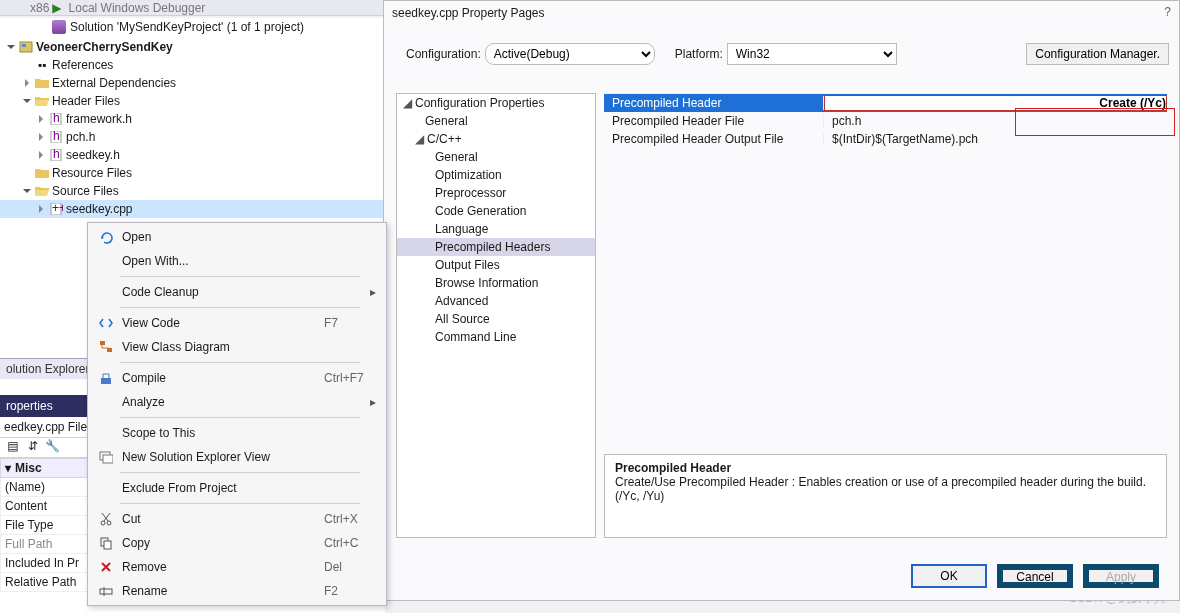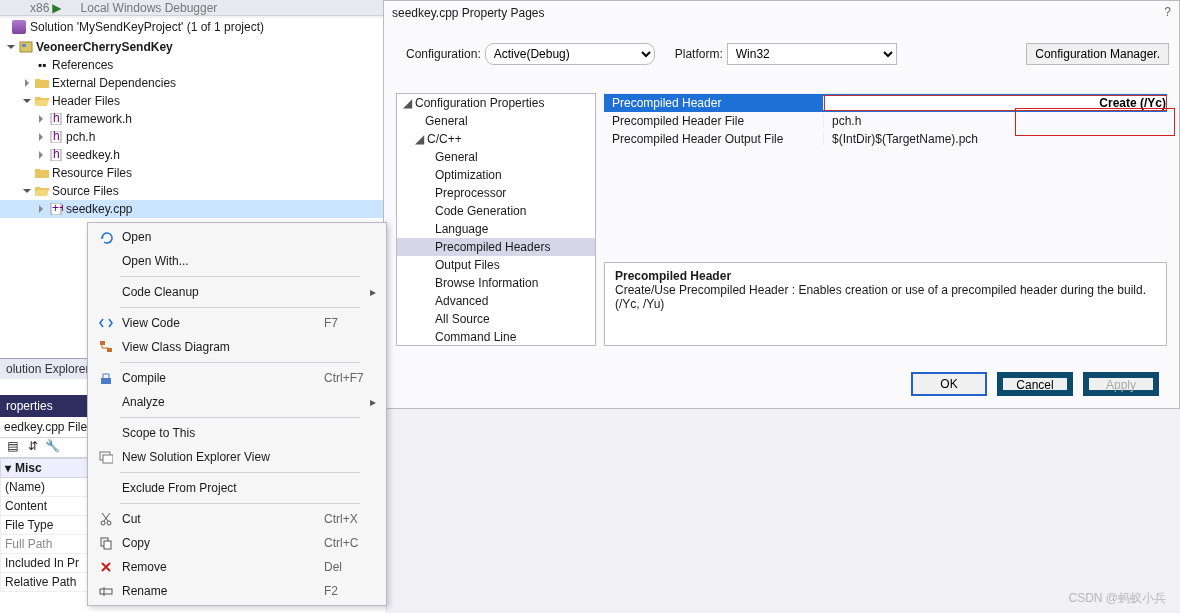--- a/index.html
+++ b/index.html
@@ -1,24 +1,24 @@
 <!DOCTYPE html>
 <html><head>
 <meta charset="utf-8">
 <style>
 * { box-sizing: border-box; margin: 0; padding: 0; font-family: "Segoe UI", Tahoma, sans-serif; font-size: 12px; }
 body { width: 1180px; height: 613px; background: #f0f0f5; overflow: hidden; position: relative; color: #1a1a1a; }
 
 .top-bar { position: absolute; top: 0; left: 0; right: 0; height: 16px; background: #e8e8f0; border-bottom: 1px solid #d0d0d8; display: flex; align-items: center; padding: 0 30px; color: #777; }
 .top-bar .arrow { color: #2a7a2a; margin: 0 3px; }
-.top-bar .label { margin-left: 16px; }
+.top-bar .label { margin-left: 4px; }
 .top-bar .right { margin-left: auto; }
 
 .solexp { position: absolute; top: 18px; left: 0; width: 385px; bottom: 0; background: #fff; }
-.solexp .sol-title { padding: 2px 4px 2px 12px; display: flex; gap: 4px; }
+.solexp .sol-title { padding: 2px 4px 2px 12px; display: flex; gap: 4px; margin-left: 40px; }
 .solexp .sol-title .solicon { width: 14px; height: 14px; background: linear-gradient(#b07cd0,#8040a0); border-radius: 2px; display:inline-block;}
 .tree { padding: 2px 0; }
 .node { display: flex; align-items: center; height: 18px; padding-right: 4px; cursor: default; white-space: nowrap; }
 .node.selected { background: #cce5ff; }
 .twist { width: 14px; display:inline-flex; align-items:center; justify-content:center; color:#606060;}
 .twist svg{width:8px;height:8px;}
 .ico { width: 16px; height: 14px; display:inline-flex; align-items:center; justify-content:center; margin-right:2px;}
 .ico svg{width:14px;height:12px;}
 .bold { font-weight: 600; }
 .indent0{padding-left:4px}.indent1{padding-left:20px}.indent2{padding-left:34px}
@@ -36,21 +36,21 @@
 
 .ctx { position: absolute; top: 222px; left: 87px; width: 300px; background: #f6f6f6; border: 1px solid #b8b8c8; box-shadow: 2px 2px 6px rgba(0,0,0,.2); z-index: 50; padding: 2px; }
 .ctx .sep { height: 1px; background: #d0d0d8; margin: 3px 24px 3px 30px; }
 .ctx .row { display: flex; align-items: center; height: 24px; padding: 0 8px 0 4px; }
 .ctx .cicon { width: 24px; display:flex; align-items:center; justify-content:center;}
 .ctx .cicon svg{width:14px;height:14px;}
 .ctx .clbl { flex:1; padding-left:4px;}
 .ctx .ckey { color: #666; min-width: 52px; text-align: left;}
 .ctx .sub::after{content:"▸"; margin-left:auto; color:#555;}
 
-.dialog { position: absolute; top: 0; left: 383px; right: 0; height: 409px; background: #fafafc; border: 1px solid #bbb; z-index: 5; }
+.dialog { position: absolute; top: 0; left: 383px; right: 0; height: 601px; background: #fafafc; border: 1px solid #bbb; z-index: 5; }
 .dialog .dtitle { padding: 5px 8px; font-size: 12px; position: relative; }
 .dialog .dtitle .qmark{position:absolute;right:8px;top:4px;color:#666;}
 .dialog .cfgrow{display:flex;align-items:center;gap:4px;padding:18px 10px 10px 22px;}
 .dialog select{height:22px;border:1px solid #bbb;background:#fff;font-size:12px;padding:0 4px;}
 .dialog .sel-config{width:170px;border-radius:9px;} .dialog .sel-plat{width:170px;}
 .dialog .cfgmgr{margin-left:auto;height:22px;border:1px solid #bbb;background:#f0f0f0;padding:0 8px;}
 .dialog .body{position:absolute;top:92px;left:12px;right:12px;bottom:62px;}
 .dialog .treepane{position:absolute;top:0;left:0;width:200px;bottom:0;border:1px solid #bbb;background:#fff;}
 .dialog .gridpane{position:absolute;top:0;left:208px;right:0;bottom:90px;border-top:1px solid #eee;}
 .dialog .helppane{position:absolute;left:208px;right:0;bottom:0;height:84px;border:1px solid #bbb;background:#fff;padding:6px 10px;}

